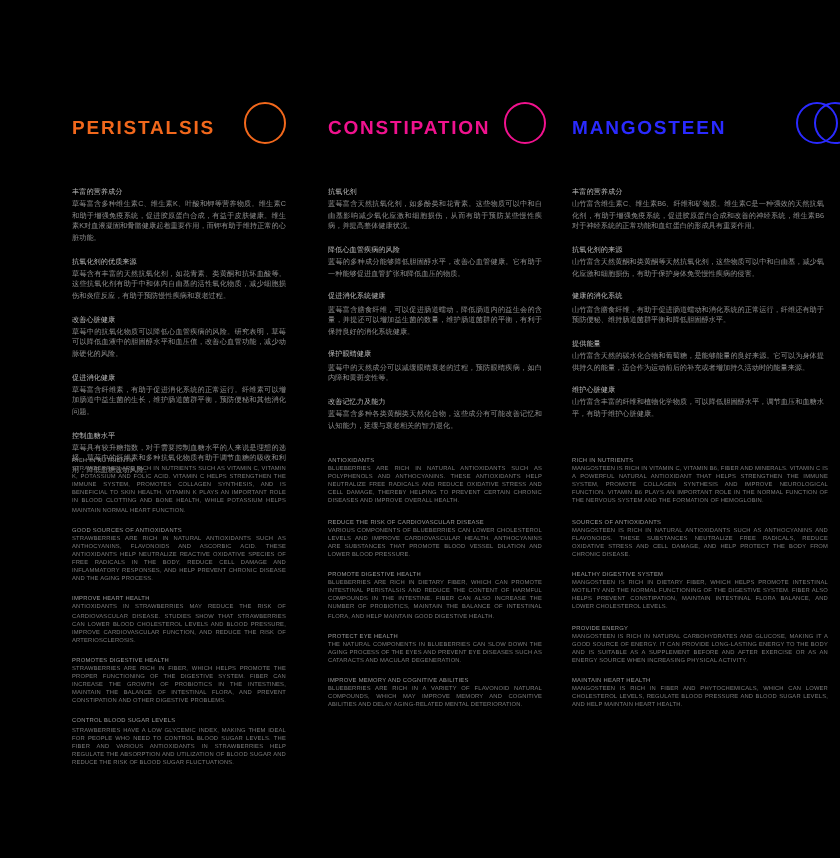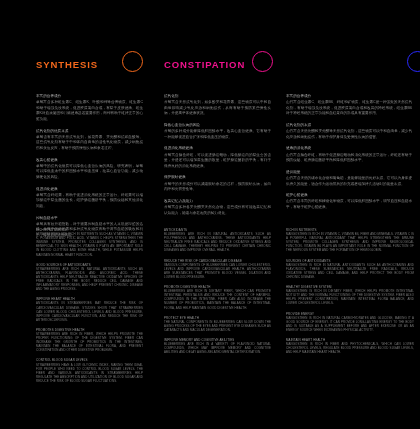--- a/index.html
+++ b/index.html
@@ -137,21 +137,21 @@
   }
 </style>
 </head>
 <body>
 
 <div class="page">
   <div class="columns">
 
     <div class="col col-strawberry">
       <div class="head">
-        <div class="title t-strawberry">SYNTHESIS</div>
+        <div class="title t-strawberry">PERISTALSIS</div>
         <div class="ring ring-strawberry"></div>
       </div>
 
       <div class="cn-block">
         <div class="cn-sec">
           <div class="cn-h">丰富的营养成分</div>
           <div class="cn-p">草莓富含多种维生素C、维生素K、叶酸和钾等营养物质。维生素C和助于增强免疫系统，促进胶原蛋白合成，有益于皮肤健康。维生素K对血液凝固和骨骼健康起着重要作用，而钾有助于维持正常的心脏功能。</div>
         </div>
         <div class="cn-sec">
           <div class="cn-h">抗氧化剂的优质来源</div>
@@ -242,20 +242,24 @@
           <div class="en-p">THE NATURAL COMPONENTS IN BLUEBERRIES CAN SLOW DOWN THE AGING PROCESS OF THE EYES AND PREVENT EYE DISEASES SUCH AS CATARACTS AND MACULAR DEGENERATION.</div>
         </div>
         <div class="en-sec">
           <div class="en-h">IMPROVE MEMORY AND COGNITIVE ABILITIES</div>
           <div class="en-p">BLUEBERRIES ARE RICH IN A VARIETY OF FLAVONOID NATURAL COMPOUNDS, WHICH MAY IMPROVE MEMORY AND COGNITIVE ABILITIES AND DELAY AGING-RELATED MENTAL DETERIORATION.</div>
         </div>
       </div>
     </div>
 
     <div class="col col-mangosteen">
+      <div class="head">
+        <div class="title t-mangosteen">MANGOSTEEN</div>
+        <div class="ring ring-mangosteen"></div>
+      </div>
 
       <div class="cn-block">
         <div class="cn-sec">
           <div class="cn-h">丰富的营养成分</div>
           <div class="cn-p">山竹富含维生素C、维生素B6、纤维和矿物质。维生素C是一种强效的天然抗氧化剂，有助于增强免疫系统，促进胶原蛋白合成和改善的神经系统，维生素B6对于神经系统的正常功能和血红蛋白的形成具有重要作用。</div>
         </div>
         <div class="cn-sec">
           <div class="cn-h">抗氧化剂的来源</div>
           <div class="cn-p">山竹富含天然黄酮和类黄酮等天然抗氧化剂，这些物质可以中和自由基，减少氧化应激和细胞损伤，有助于保护身体免受慢性疾病的侵害。</div>
         </div>

